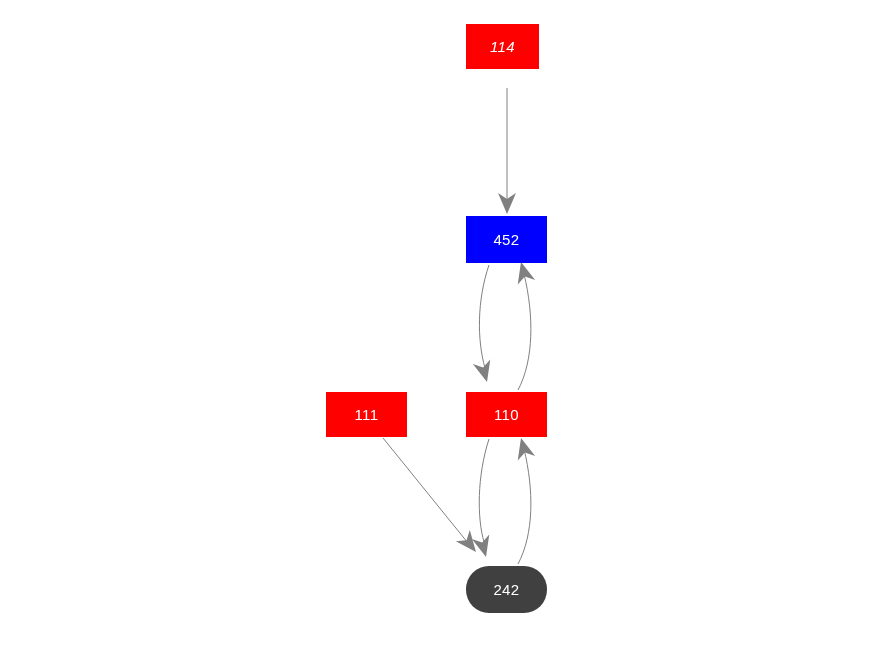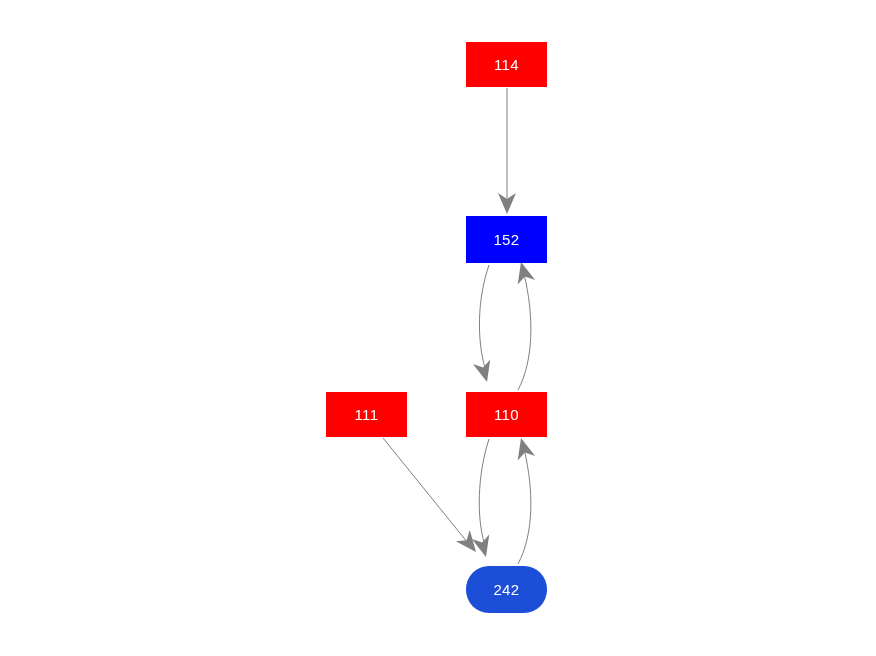--- a/index.html
+++ b/index.html
@@ -57,29 +57,29 @@
       <path d="M 518,390 C 534,360 534,315 524,274" fill="none" stroke="#808080" stroke-width="1"></path>
       <path d="M 0,0 L -21,-9 L -15,0 L -21,9 Z" fill="#808080" transform="translate(521,262) rotate(-105)"></path>
       <path d="M 489,439 C 477,476 477,518 484,542" fill="none" stroke="#808080" stroke-width="1"></path>
       <path d="M 0,0 L -21,-9 L -15,0 L -21,9 Z" fill="#808080" transform="translate(486,557) rotate(75)"></path>
       <path d="M 518,564 C 534,534 534,490 524,449" fill="none" stroke="#808080" stroke-width="1"></path>
       <path d="M 0,0 L -21,-9 L -15,0 L -21,9 Z" fill="#808080" transform="translate(521,438) rotate(-105)"></path>
       <path d="M 383,438 L 468,543" fill="none" stroke="#808080" stroke-width="1"></path>
       <path d="M 0,0 L -21,-9 L -15,0 L -21,9 Z" fill="#808080" transform="translate(476,552) rotate(51)"></path>
     </svg>
 
-  <div class="node" style="left: 466px; top: 42px; width: 81px; height: 45px; background: rgb(255, 0, 0); color: rgb(255, 255, 255);">
+  <div class="node" style="left: 466px; top: 24px; width: 73px; height: 45px; background: rgb(255, 0, 0); color: rgb(255, 255, 255); font-style: italic;">
     <span class="node-label">114</span>
   </div>
   <div class="node" style="left: 466px; top: 216px; width: 81px; height: 47px; background: rgb(0, 0, 255); color: rgb(255, 255, 255);">
-    <span class="node-label">152</span>
+    <span class="node-label">452</span>
   </div>
   <div class="node" style="left: 326px; top: 392px; width: 81px; height: 45px; background: rgb(255, 0, 0); color: rgb(255, 255, 255); justify-content: center;">
     <span class="node-label">111</span>
   </div>
   <div class="node" style="left: 466px; top: 392px; width: 81px; height: 45px; background: rgb(255, 0, 0); color: #ffffff;">
     <span class="node-label">110</span>
   </div>
-  <div class="node" style="left: 466px; top: 566px; width: 81px; height: 47px; background: #1d4ed8; color: rgb(255, 255, 255); border-radius: 23px;">
+  <div class="node" style="left: 466px; top: 566px; width: 81px; height: 47px; background: #404040; color: rgb(255, 255, 255); border-radius: 23px;">
     <span class="node-label">242</span>
   </div>
 
 </div>
 
 </body></html>

